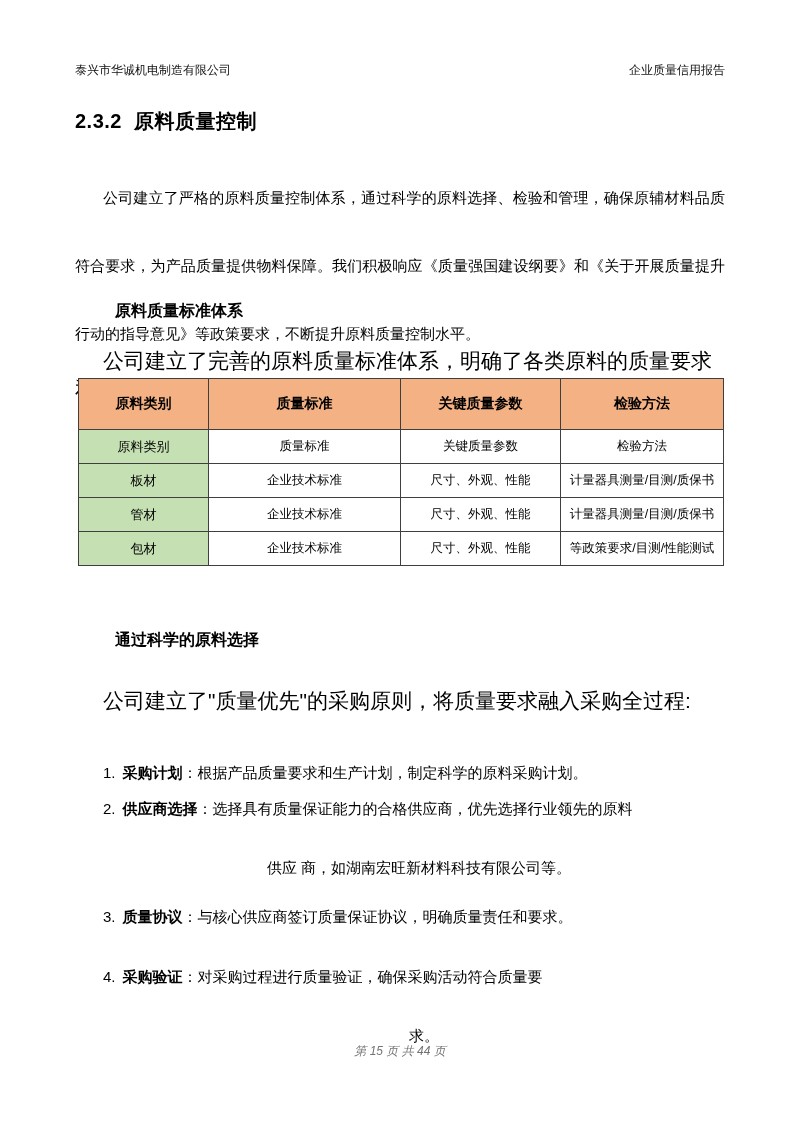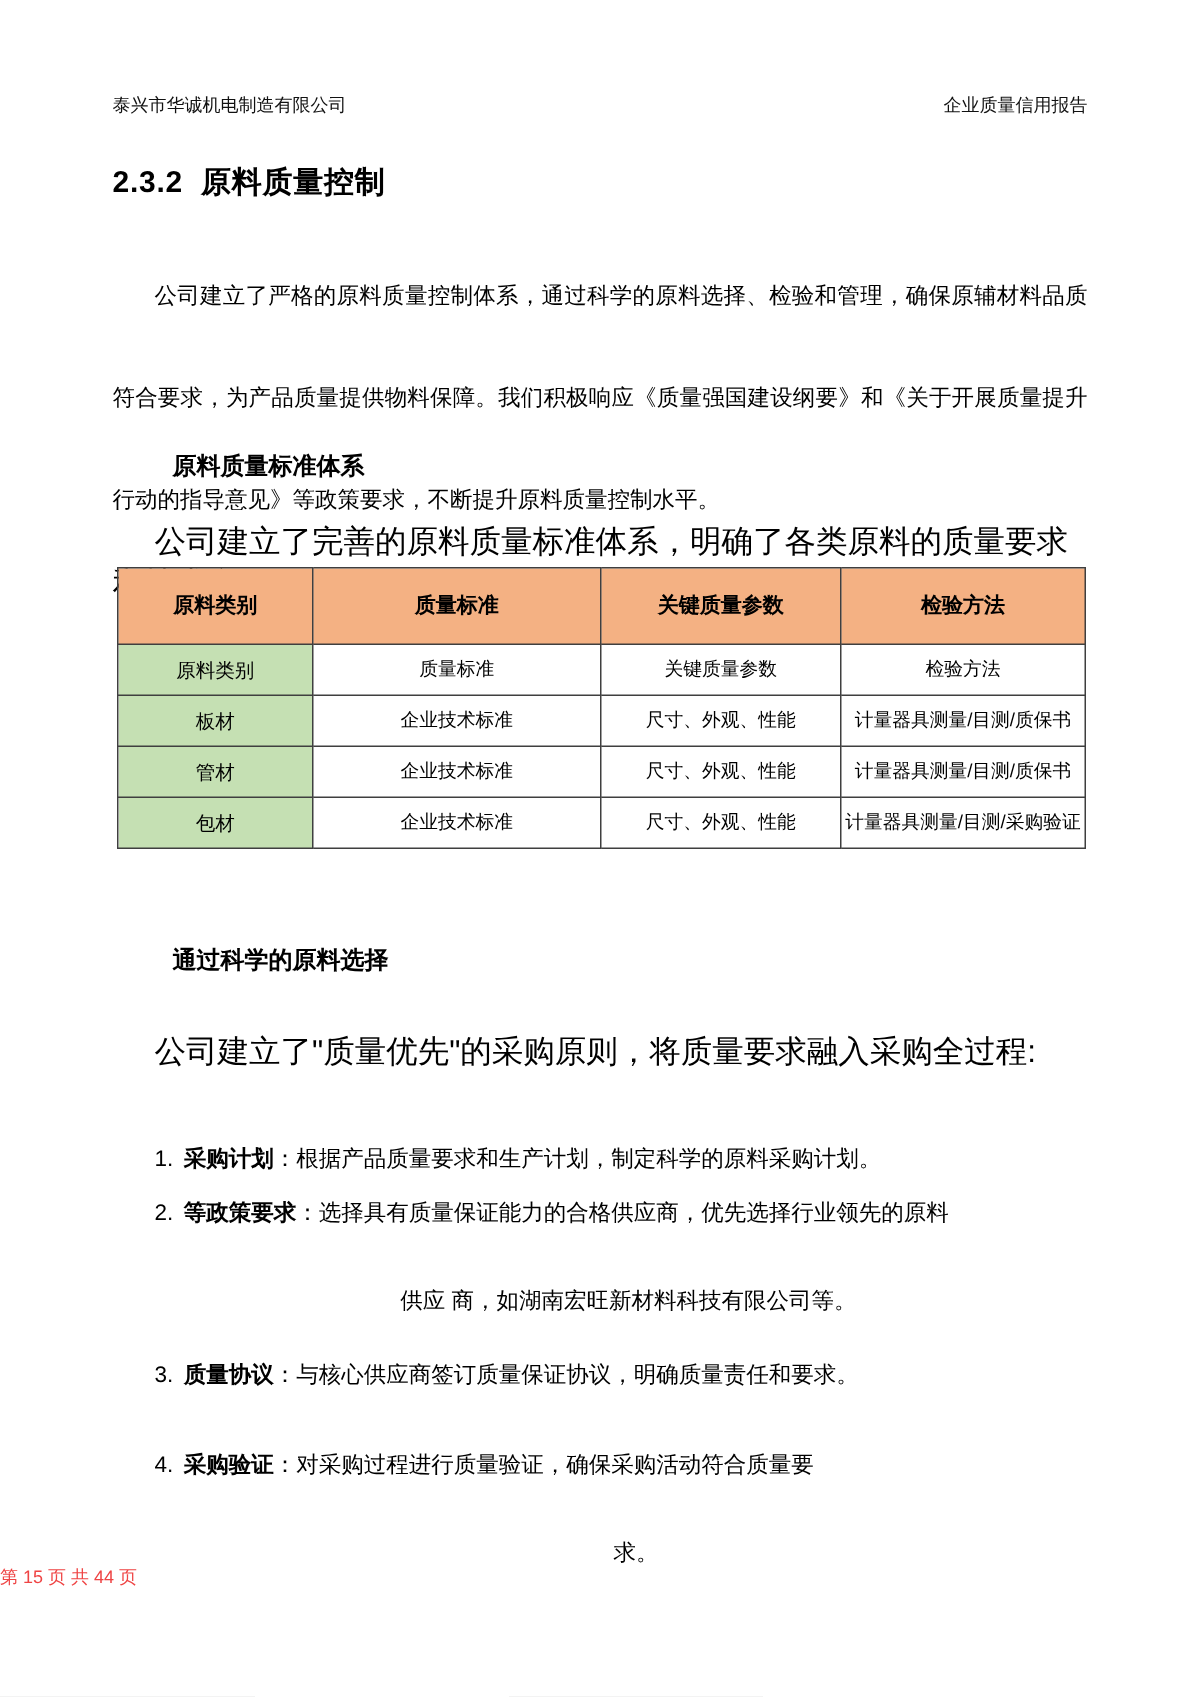--- a/index.html
+++ b/index.html
@@ -22,21 +22,21 @@
   table.std th{height:50px;background:var(--orange,#F4B183);font-size:14px;font-weight:700;border:1px solid var(--tbl-border,#3f3f3f);text-align:center;padding:0 2px;}
   table.std td{height:33px;font-size:12.5px;border:1px solid var(--tbl-border,#3f3f3f);text-align:center;padding:0 2px;white-space:nowrap;overflow:hidden;}
   table.std td.cat{background:var(--green,#C5E0B3);font-size:13px;}
   .item{position:absolute;left:103px;width:632px;font-size:15px;line-height:24px;}
   .item .num{margin-right:7px;}
   .item b{font-weight:700;}
   .item .cont{margin-top:35px;text-align:center;}
   .item .cont:empty{display:none;}
   .item .cont.indent{padding-left:10px;}
   .it1{top:737px;margin-top:24px;} .it2{top:797px;} .it3{top:905px;} .it4{top:965px;}
-  .ftr{position:absolute;top:1043px;left:0;width:100%;font-size:12px;color:#ef4444;}
+  .ftr{position:absolute;top:1043px;left:0;width:100%;text-align:center;font-size:12px;color:#737373;font-style:italic;}
 </style>
 </head>
 <body>
 
 <div class="page">
 
   <div class="hdr">
     <span>泰兴市华诚机电制造有限公司</span>
     <span>企业质量信用报告</span>
   </div>
@@ -81,35 +81,35 @@
       <tr>
         <td class="cat">管材</td>
         <td>企业技术标准</td>
         <td>尺寸、外观、性能</td>
         <td>计量器具测量/目测/质保书</td>
       </tr>
       <tr>
         <td class="cat">包材</td>
         <td>企业技术标准</td>
         <td>尺寸、外观、性能</td>
-        <td>计量器具测量/目测/采购验证</td>
+        <td>等政策要求/目测/性能测试</td>
       </tr>
     </tbody>
   </table>
 
   <div class="subhead s2">通过科学的原料选择</div>
   <div class="p-lead l2">公司建立了"质量优先"的采购原则，将质量要求融入采购全过程:</div>
 
   <div class="item it1">
     <div><span class="num">1.</span><b>采购计划</b><span>：</span><span>根据产品质量要求和生产计划，制定科学的原料采购计划。</span></div>
 
   </div>
 
   <div class="item it2">
-    <div><span class="num">2.</span><b>等政策要求</b><span>：</span><span>选择具有质量保证能力的合格供应商，优先选择行业领先的原料</span></div>
+    <div><span class="num">2.</span><b>供应商选择</b><span>：</span><span>选择具有质量保证能力的合格供应商，优先选择行业领先的原料</span></div>
     <div class="cont">供应 商，如湖南宏旺新材料科技有限公司等。</div>
   </div>
 
   <div class="item it3">
     <div><span class="num">3.</span><b>质量协议</b><span>：</span><span>与核心供应商签订质量保证协议，明确质量责任和要求。</span></div>
 
   </div>
 
   <div class="item it4">
     <div><span class="num">4.</span><b>采购验证</b><span>：</span><span>对采购过程进行质量验证，确保采购活动符合质量要</span></div>

